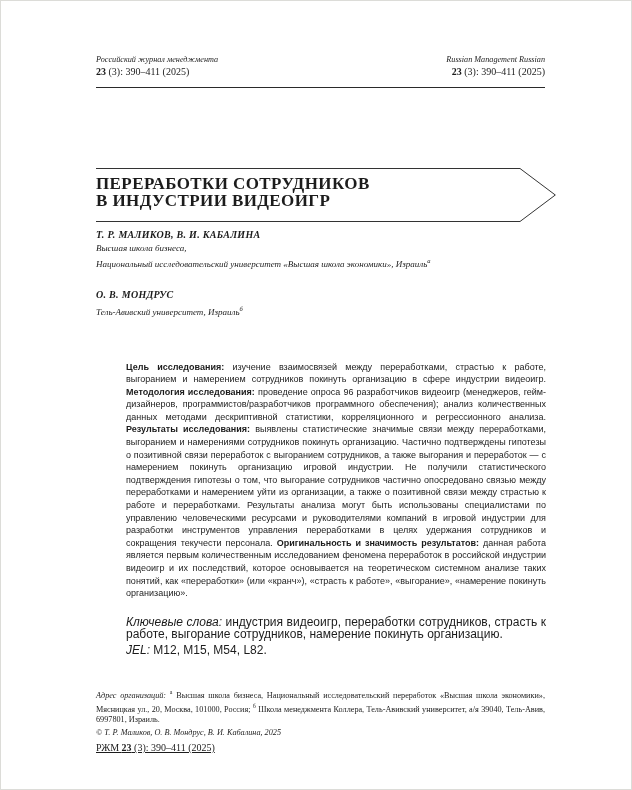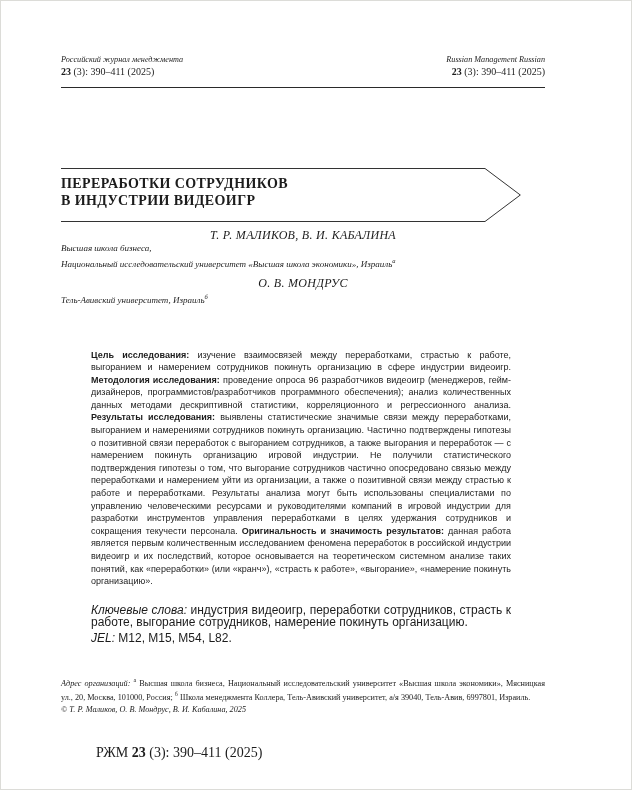--- a/index.html
+++ b/index.html
@@ -3,45 +3,45 @@
 <meta charset="utf-8">
 <style>
   * { margin: 0; padding: 0; box-sizing: border-box; }
   html, body { width: 632px; height: 790px; background: #ffffff; }
   body { font-family: "Liberation Serif", serif; color: #1c1c1c; }
   .page {
     position: relative;
     width: 632px; height: 790px;
     background: #ffffff;
     border: 1px solid #dcdcd8;
-    padding: 54px 86px 0 60px;
+    padding: 54px 86px 0 95px;
   }
   
   .header { display: flex; justify-content: space-between; align-items: flex-start; }
   .jname { font-style: italic; font-size: 8.2px; line-height: 10px; }
   .jvol  { font-size: 10px; line-height: 10px; margin-top: 2px; }
   .header-col.right { text-align: right; }
   .header-rule { border-top: 1px solid #2a2a2a; margin-top: 10px; }
 
   
   .title-banner { position: relative; margin-top: 80px; width: 460px; height: 54px; }
   .title-banner svg { position: absolute; left: 0; top: 0; }
   .title-text {
     position: relative;
     padding-top: 8px;
     font-weight: bold;
-    font-size: 14px;
+    font-size: 17px;
     line-height: 16.5px;
     letter-spacing: 0.4px;
   }
 
   
   .authors { margin-top: 7px; }
-  .author-block + .author-block { margin-top: 7px; }
-  .author-names { font-size: 12px; font-weight: normal; font-style: italic; letter-spacing: 0.3px; line-height: 12px; text-align: center; }
+  .author-block + .author-block { margin-top: 19px; }
+  .author-names { font-size: 10px; font-weight: bold; font-style: italic; letter-spacing: 0.3px; line-height: 12px; }
   .affil { font-size: 9px; font-style: italic; line-height: 11.5px; margin-top: 2px; }
   .affil sup { font-size: 6.5px; font-style: italic; }
 
   
   .abstract {
     margin: 42px 0 16px 30px;
     width: 420px;
     font-family: "Liberation Sans", sans-serif;
     font-size: 9px;
     line-height: 12.6px;
@@ -64,21 +64,21 @@
     font-size: 8.2px;
     line-height: 10.6px;
     text-align: justify;
   }
   .footnote sup { font-size: 6px; }
   .footnote i { font-style: italic; }
   .copyright, .edn { font-size: 8.2px; line-height: 10.6px; }
   .copyright { margin-top: 2px; font-style: italic; }
 
   
-  .page-footer { position: absolute; left: 95px; bottom: 28px; font-size: 14px; }
+  .page-footer { position: absolute; left: 95px; bottom: 36px; font-size: 10px; text-decoration: underline; }
 </style>
 </head>
 <body>
 
 <div class="page">
 
   <div class="header">
     <div class="header-col left">
       <div class="jname">Российский журнал менеджмента</div>
       <div class="jvol"><b>23</b><span> (3): 390–411 (2025)</span></div>
@@ -113,19 +113,19 @@
       <div class="affil"><span>Тель-Авивский университет, Израиль</span><sup>б</sup></div>
     </div>
   </div>
 
   <p class="abstract"><b>Цель исследования:</b> изучение взаимосвязей между переработками, страстью к работе, выгоранием и намерением сотрудников покинуть организацию в сфере индустрии видеоигр. <b>Методология исследования:</b> проведение опроса 96 разработчиков видеоигр (менеджеров, гейм-дизайнеров, программистов/разработчиков программного обеспечения); анализ количественных данных методами дескриптивной статистики, корреляционного и регрессионного анализа. <b>Результаты исследования:</b> выявлены статистические значимые связи между переработками, выгоранием и намерениями сотрудников покинуть организацию. Частично подтверждены гипотезы о позитивной связи переработок с выгоранием сотрудников, а также выгорания и переработок — с намерением покинуть организацию игровой индустрии. Не получили статистического подтверждения гипотезы о том, что выгорание сотрудников частично опосредовано связью между переработками и намерением уйти из организации, а также о позитивной связи между страстью к работе и переработками. Результаты анализа могут быть использованы специалистами по управлению человеческими ресурсами и руководителями компаний в игровой индустрии для разработки инструментов управления переработками в целях удержания сотрудников и сокращения текучести персонала. <b>Оригинальность и значимость результатов:</b> данная работа является первым количественным исследованием феномена переработок в российской индустрии видеоигр и их последствий, которое основывается на теоретическом системном анализе таких понятий, как «переработки» (или «кранч»), «страсть к работе», «выгорание», «намерение покинуть организацию».</p>
 
   <p class="keywords"><i>Ключевые слова:</i><span> индустрия видеоигр, переработки сотрудников, страсть к работе, выгорание сотрудников, намерение покинуть организацию.</span></p>
   <p class="jel"><i>JEL:</i><span> M12, M15, M54, L82.</span></p>
 
   <div class="footnote">
-    <i>Адрес организаций: </i><sup>а</sup><span> Высшая школа бизнеса, Национальный исследовательский университет «Высшая школа экономики», Мясницкая ул., 20, Москва, 101000, Россия; </span><sup>б</sup><span> Школа менеджмента Коллера, Тель-Авивский университет, а/я 39040, Тель-Авив, 6997801, Израиль.</span>
+    <i>Адрес организаций: </i><sup>а</sup><span> Высшая школа бизнеса, Национальный исследовательский переработок «Высшая школа экономики», Мясницкая ул., 20, Москва, 101000, Россия; </span><sup>б</sup><span> Школа менеджмента Коллера, Тель-Авивский университет, а/я 39040, Тель-Авив, 6997801, Израиль.</span>
   </div>
   <div class="copyright">© Т. Р. Маликов, О. В. Мондрус, В. И. Кабалина, 2025</div>
 
   <div class="page-footer"><span>РЖМ </span><b>23</b><span> (3): 390–411 (2025)</span></div>
 
 </div>
 
 </body></html>

